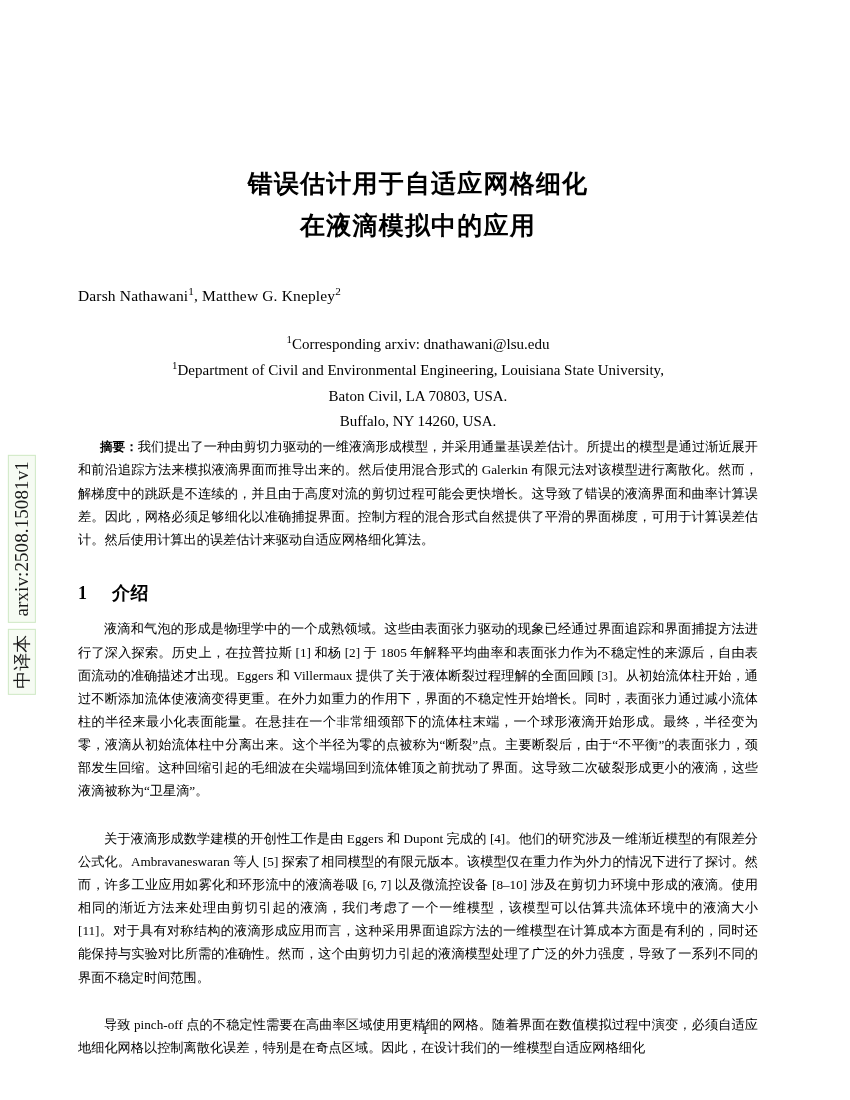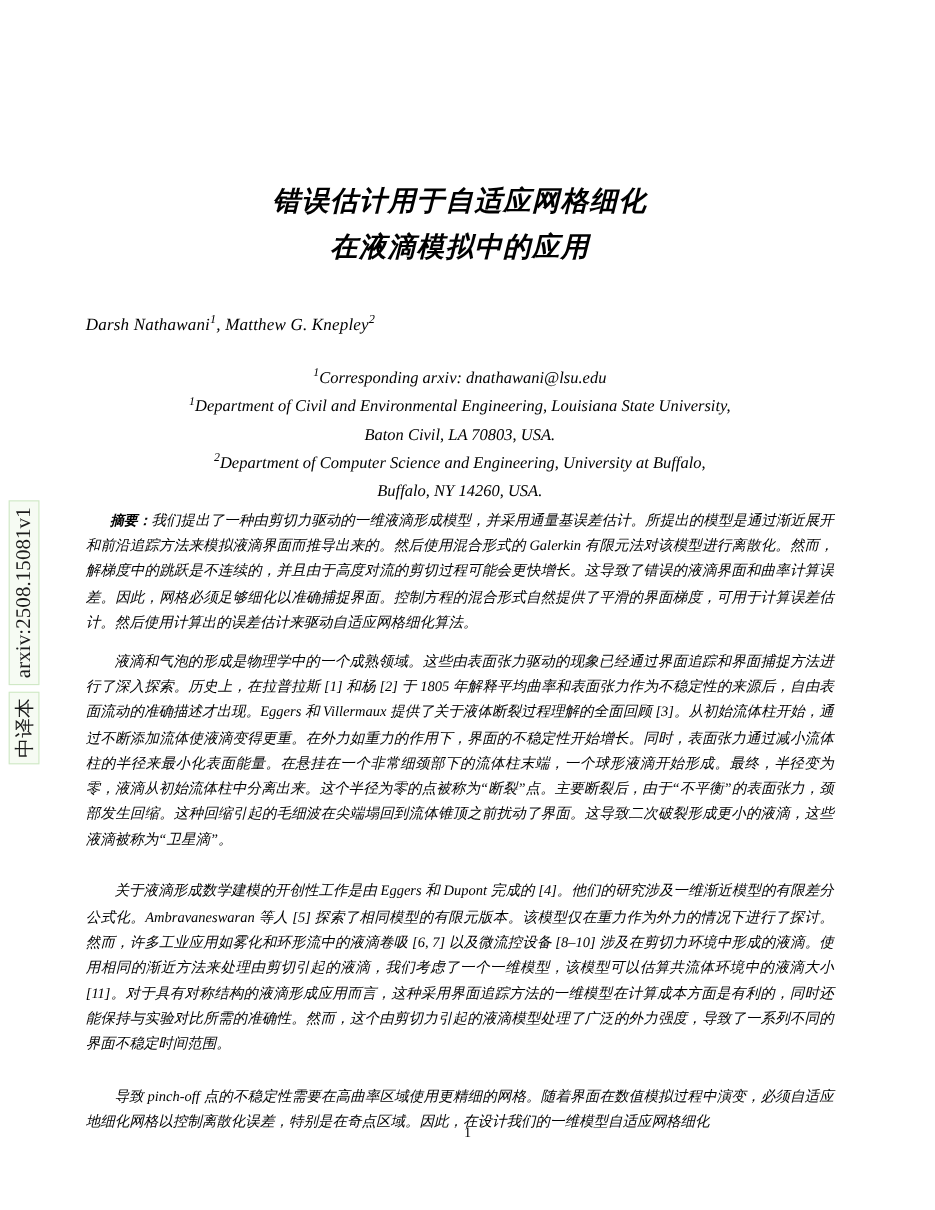--- a/index.html
+++ b/index.html
@@ -54,21 +54,20 @@
     padding: 3px 5px 3px 5px;
   }
 
   
   #column {
     position: absolute;
     left: 78px;
     top: 0;
     width: 680px;
     height: 1100px;
-    font-style: italic;
   }
 
   #title {
     margin: 0;
     padding-top: 163px;
     text-align: center;
     font-size: 25px;
     font-weight: bold;
     line-height: 1.68;
     letter-spacing: 1.2px;
@@ -151,28 +150,30 @@
     </h1>
 
     <div id="authors">
       <span>Darsh Nathawani</span><sup>1</sup><span>, </span><span>Matthew G. Knepley</span><sup>2</sup>
     </div>
 
     <div id="affiliations">
       <span class="aff"><sup>1</sup><span>Corresponding arxiv: dnathawani@lsu.edu</span></span>
       <span class="aff"><sup>1</sup><span>Department of Civil and Environmental Engineering, Louisiana State University,</span></span>
       <span class="aff">Baton Civil, LA 70803, USA.</span>
-      <span class="aff"><sup>2</sup><span>Department of Computer Science and Engineering, University at Buffalo,</span></span>
       <span class="aff">Buffalo, NY 14260, USA.</span>
     </div>
 
     <div id="abstract">
       <span class="abs-label">摘要：</span><span>我们提出了一种由剪切力驱动的一维液滴形成模型，并采用通量基误差估计。所提出的模型是通过渐近展开和前沿追踪方法来模拟液滴界面而推导出来的。然后使用混合形式的 Galerkin 有限元法对该模型进行离散化。然而，解梯度中的跳跃是不连续的，并且由于高度对流的剪切过程可能会更快增长。这导致了错误的液滴界面和曲率计算误差。因此，网格必须足够细化以准确捕捉界面。控制方程的混合形式自然提供了平滑的界面梯度，可用于计算误差估计。然后使用计算出的误差估计来驱动自适应网格细化算法。</span>
     </div>
 
+    <div id="sec1">
+      <span class="secnum">1</span><span>介绍</span>
+    </div>
 
     <p class="para" id="para1">液滴和气泡的形成是物理学中的一个成熟领域。这些由表面张力驱动的现象已经通过界面追踪和界面捕捉方法进行了深入探索。历史上，在拉普拉斯 [1] 和杨 [2] 于 1805 年解释平均曲率和表面张力作为不稳定性的来源后，自由表面流动的准确描述才出现。Eggers 和 Villermaux 提供了关于液体断裂过程理解的全面回顾 [3]。从初始流体柱开始，通过不断添加流体使液滴变得更重。在外力如重力的作用下，界面的不稳定性开始增长。同时，表面张力通过减小流体柱的半径来最小化表面能量。在悬挂在一个非常细颈部下的流体柱末端，一个球形液滴开始形成。最终，半径变为零，液滴从初始流体柱中分离出来。这个半径为零的点被称为“断裂”点。主要断裂后，由于“不平衡”的表面张力，颈部发生回缩。这种回缩引起的毛细波在尖端塌回到流体锥顶之前扰动了界面。这导致二次破裂形成更小的液滴，这些液滴被称为“卫星滴”。</p>
     <p class="para">关于液滴形成数学建模的开创性工作是由 Eggers 和 Dupont 完成的 [4]。他们的研究涉及一维渐近模型的有限差分公式化。Ambravaneswaran 等人 [5] 探索了相同模型的有限元版本。该模型仅在重力作为外力的情况下进行了探讨。然而，许多工业应用如雾化和环形流中的液滴卷吸 [6, 7] 以及微流控设备 [8–10] 涉及在剪切力环境中形成的液滴。使用相同的渐近方法来处理由剪切引起的液滴，我们考虑了一个一维模型，该模型可以估算共流体环境中的液滴大小 [11]。对于具有对称结构的液滴形成应用而言，这种采用界面追踪方法的一维模型在计算成本方面是有利的，同时还能保持与实验对比所需的准确性。然而，这个由剪切力引起的液滴模型处理了广泛的外力强度，导致了一系列不同的界面不稳定时间范围。</p>
     <p class="para">导致 pinch-off 点的不稳定性需要在高曲率区域使用更精细的网格。随着界面在数值模拟过程中演变，必须自适应地细化网格以控制离散化误差，特别是在奇点区域。因此，在设计我们的一维模型自适应网格细化</p>
 
   </div>
 
   <div id="pagenum">1</div>
 
 </div>

